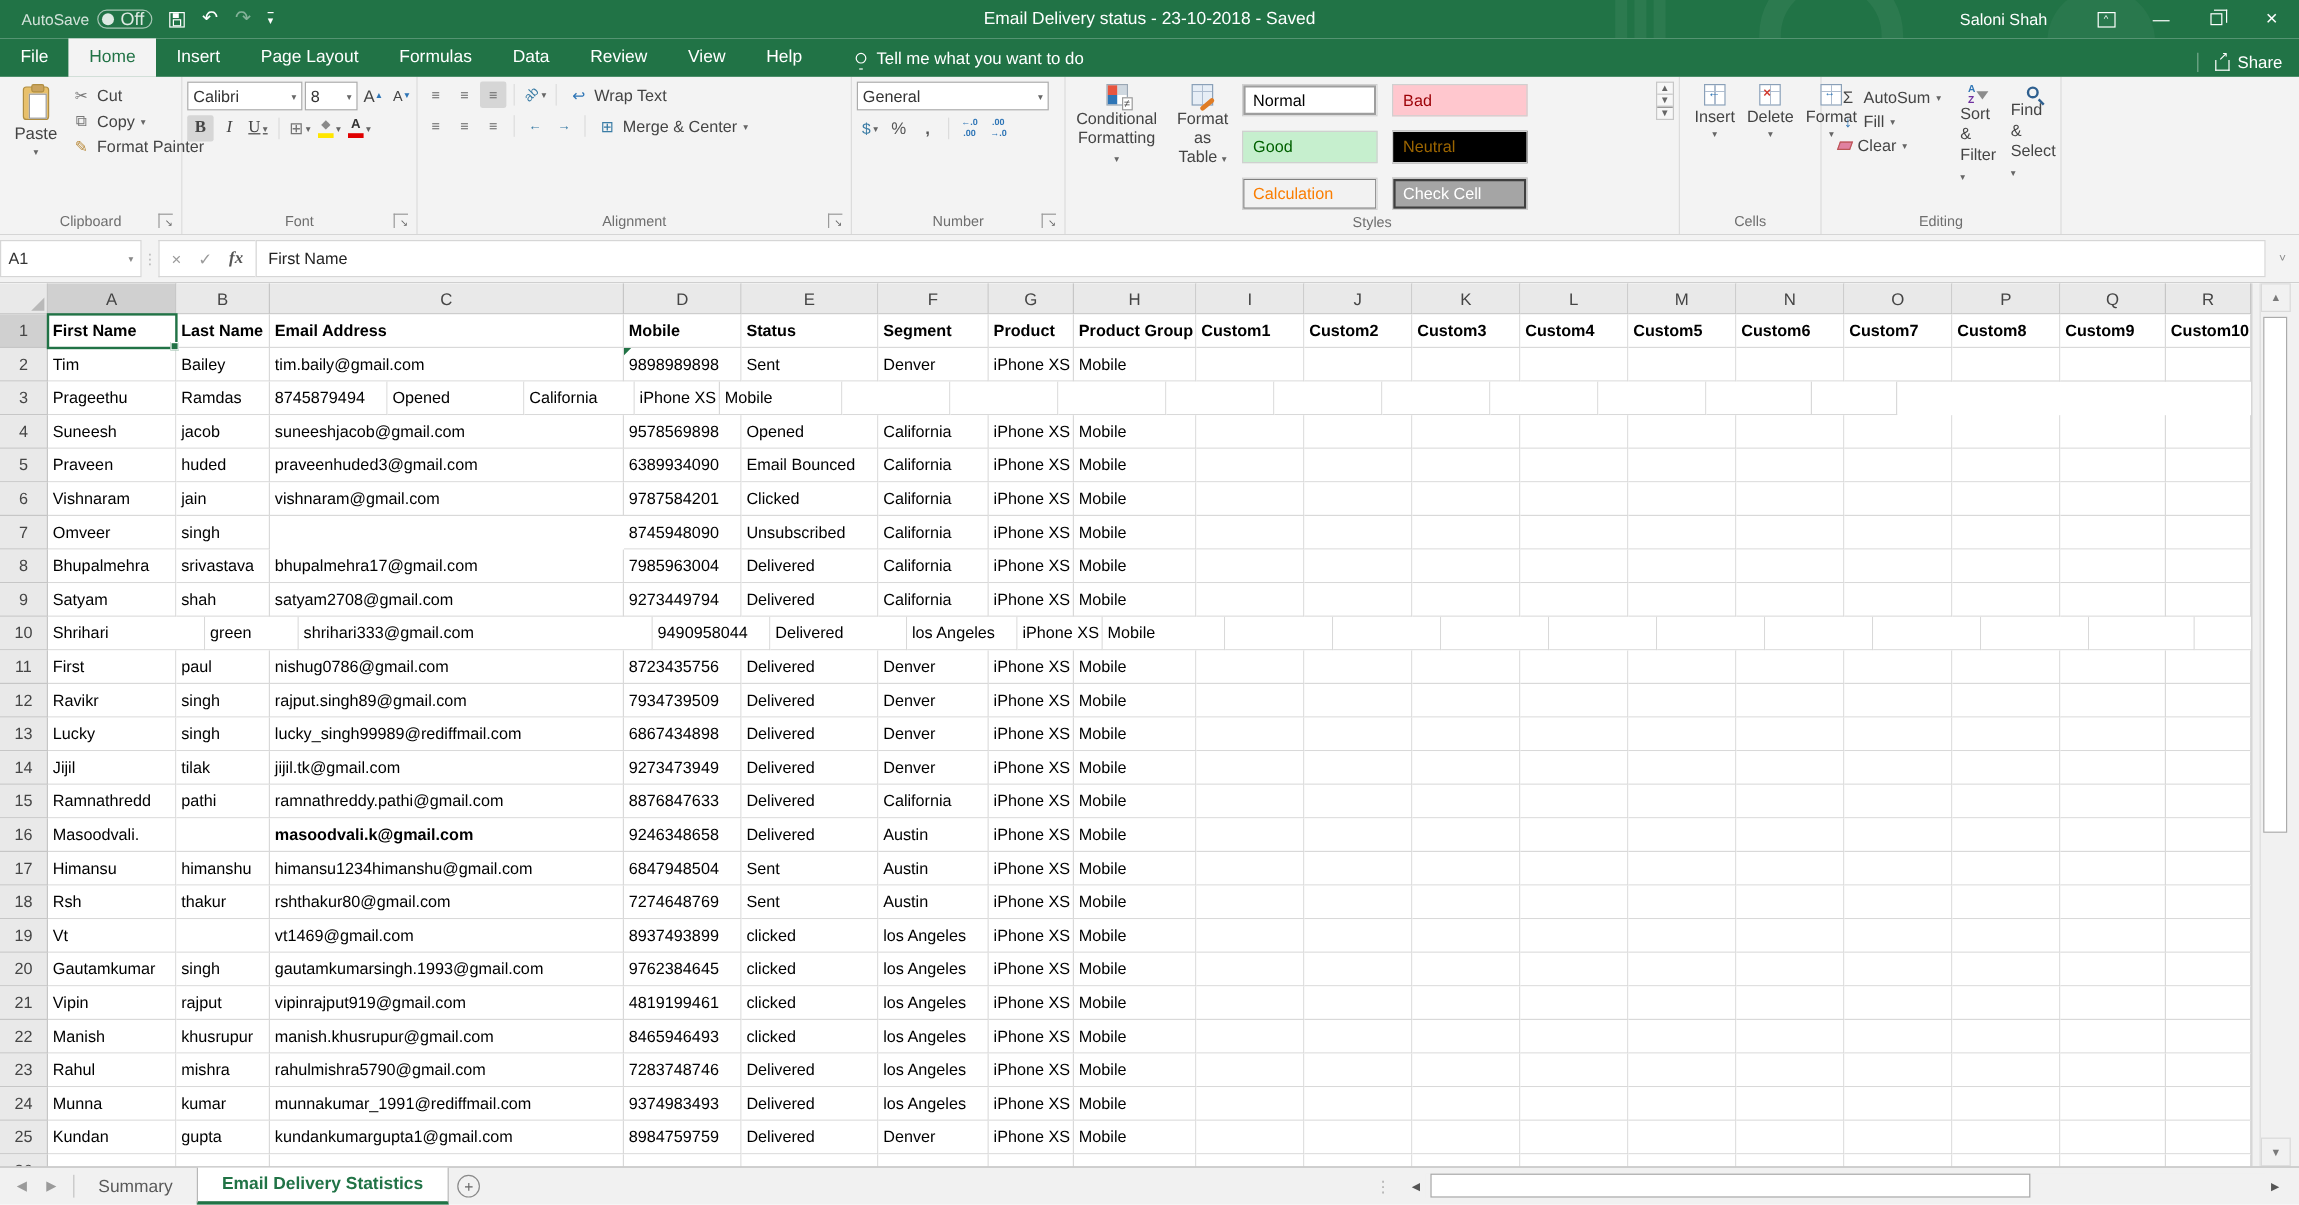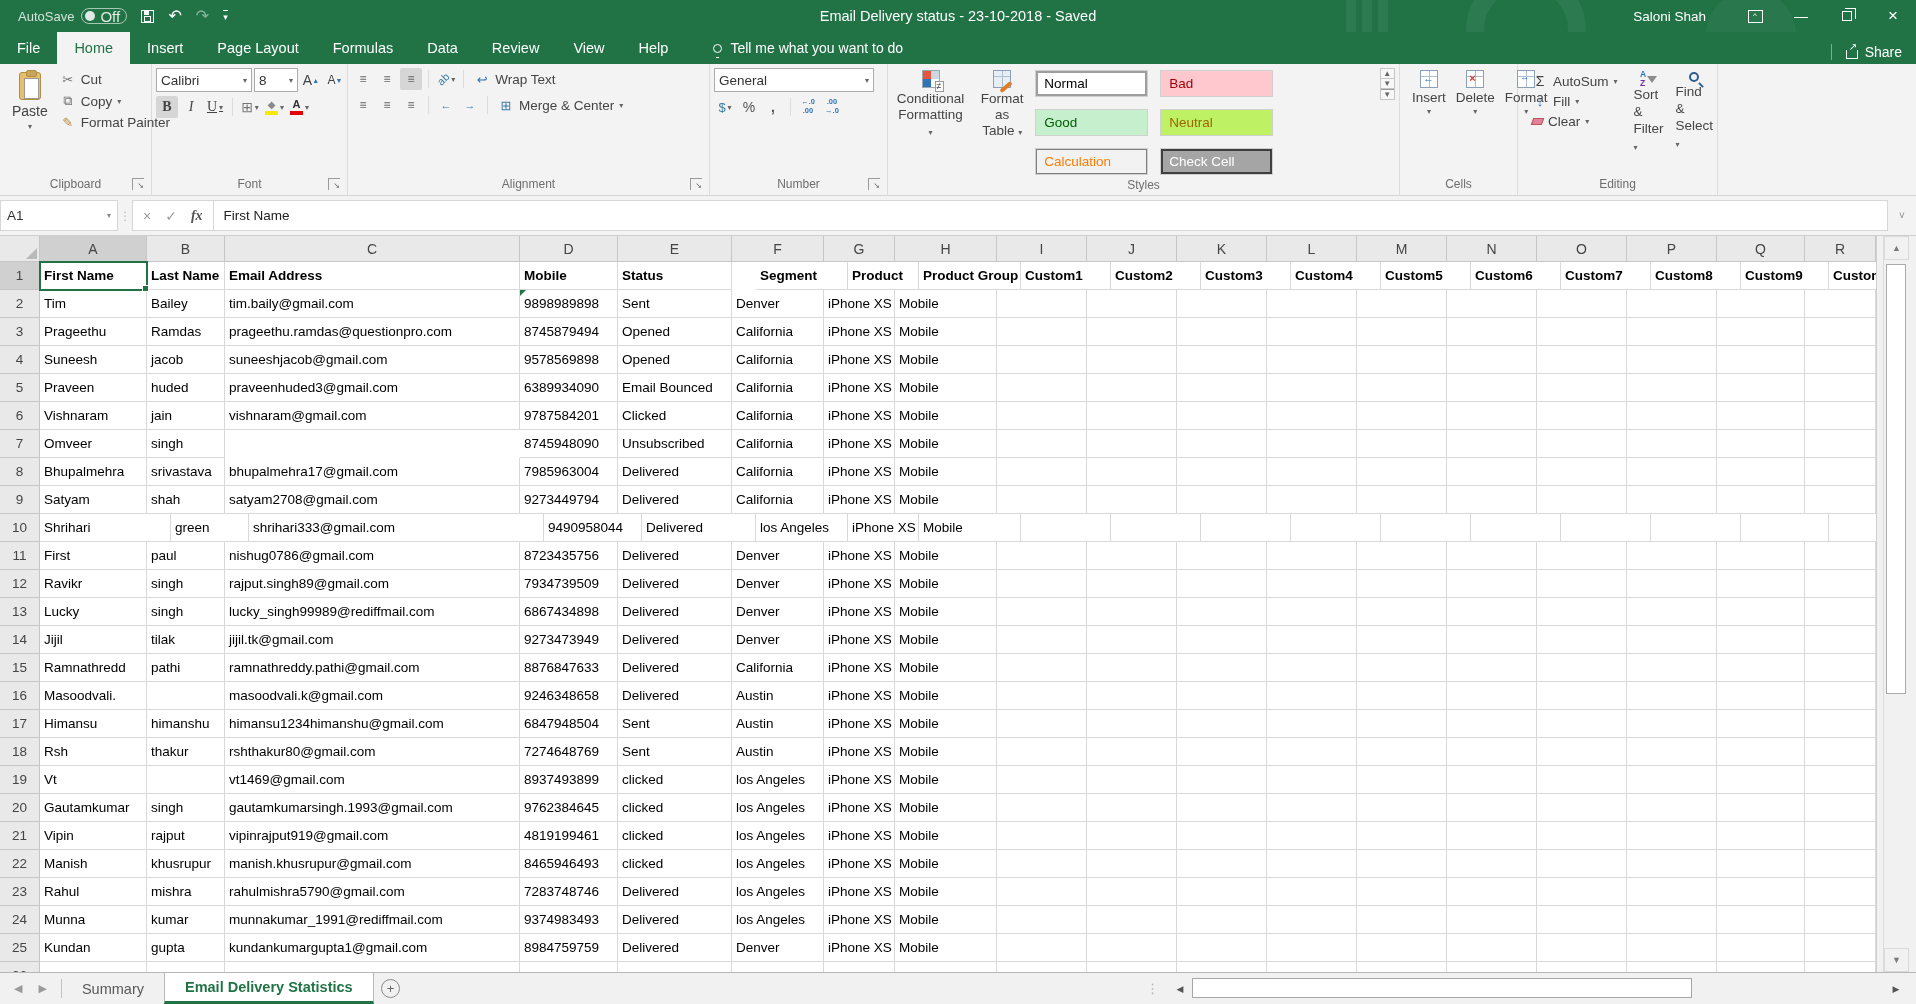--- a/index.html
+++ b/index.html
@@ -358,21 +358,21 @@
         <span style="line-height:1.2;text-align:center;font-size:13.5px"><span>Conditional</span><br><span>Formatting</span> <span style="font-size:8px;color:#666">▾</span></span>
       </div>
       <div class="bigbtn" style="padding:2px 4px">
         <span class="gridic fat"></span>
         <span style="line-height:1.2;text-align:center;font-size:13.5px"><span>Format as</span><br><span>Table</span> <span style="font-size:8px;color:#666">▾</span></span>
       </div>
       <div class="gal">
           <div class="chip" style="background: rgb(255, 255, 255); color: rgb(0, 0, 0); box-shadow: rgb(158, 158, 158) 0px 0px 0px 2px inset;">Normal</div>
           <div class="chip" style="background: rgb(255, 199, 206); color: rgb(156, 0, 6);">Bad</div>
           <div class="chip" style="background: rgb(198, 239, 206); color: rgb(0, 97, 0);">Good</div>
-          <div class="chip" style="background: #bef264; color: rgb(156, 101, 0);">Neutral</div>
+          <div class="chip" style="background: #000000; color: rgb(156, 101, 0);">Neutral</div>
           <div class="chip" style="background: rgb(242, 242, 242); color: rgb(250, 125, 0); box-shadow: rgb(127, 127, 127) 0px 0px 0px 1px inset;">Calculation</div>
           <div class="chip" style="background: rgb(165, 165, 165); color: rgb(255, 255, 255); box-shadow: rgb(63, 63, 63) 0px 0px 0px 2px inset;">Check Cell</div>
         </div>
       <div class="galscroll">
         <span>▲</span>
         <span>▼</span>
         <span style="border-top:1px solid #999">▼</span>
       </div>
     </div>
     <div class="grp-foot">
@@ -492,21 +492,21 @@
         <div class="ch" style="width: 71px;">R</div>
       </div>
     <div>
         <div class="grow hdr-row">
           <div class="rh sel">1</div>
           <div class="cell selcell" style="width: 107px;">First Name</div>
           <div class="cell" style="width: 78px;">Last Name</div>
           <div class="cell" style="width: 295px;">Email Address</div>
           <div class="cell" style="width: 98px;">Mobile</div>
           <div class="cell" style="width: 114px;">Status</div>
-          <div class="cell" style="width: 92px; margin-left: 24px;">Segment</div>
+          <div class="cell" style="width: 92px;">Segment</div>
           <div class="cell" style="width: 71px;">Product</div>
           <div class="cell" style="width: 102px;">Product Group</div>
           <div class="cell" style="width: 90px;">Custom1</div>
           <div class="cell" style="width: 90px;">Custom2</div>
           <div class="cell" style="width: 90px;">Custom3</div>
           <div class="cell" style="width: 90px;">Custom4</div>
           <div class="cell" style="width: 90px;">Custom5</div>
           <div class="cell" style="width: 90px;">Custom6</div>
           <div class="cell" style="width: 90px;">Custom7</div>
           <div class="cell" style="width: 90px;">Custom8</div>
@@ -531,21 +531,20 @@
           <div class="cell" style="width: 90px;"></div>
           <div class="cell" style="width: 90px;"></div>
           <div class="cell" style="width: 90px;"></div>
           <div class="cell" style="width: 88px;"></div>
           <div class="cell" style="width: 71px;"></div>
         </div>
         <div class="grow">
           <div class="rh">3</div>
           <div class="cell" style="width: 107px;">Prageethu</div>
           <div class="cell" style="width: 78px;">Ramdas</div>
-          <div class="cell" style="width: 295px;">prageethu.ramdas@questionpro.com</div>
           <div class="cell" style="width: 98px;">8745879494</div>
           <div class="cell" style="width: 114px;">Opened</div>
           <div class="cell" style="width: 92px;">California</div>
           <div class="cell" style="width: 71px;">iPhone XS</div>
           <div class="cell" style="width: 102px;">Mobile</div>
           <div class="cell" style="width: 90px;"></div>
           <div class="cell" style="width: 90px;"></div>
           <div class="cell" style="width: 90px;"></div>
           <div class="cell" style="width: 90px;"></div>
           <div class="cell" style="width: 90px;"></div>
@@ -804,21 +803,21 @@
           <div class="cell" style="width: 90px;"></div>
           <div class="cell" style="width: 90px;"></div>
           <div class="cell" style="width: 90px;"></div>
           <div class="cell" style="width: 88px;"></div>
           <div class="cell" style="width: 71px;"></div>
         </div>
         <div class="grow">
           <div class="rh">16</div>
           <div class="cell" style="width: 107px;">Masoodvali.</div>
           <div class="cell" style="width: 78px;"></div>
-          <div class="cell" style="width: 295px;">masoodvali.k@gmail.com</div>
+          <div class="cell" style="width: 295px; font-weight: bold;">masoodvali.k@gmail.com</div>
           <div class="cell" style="width: 98px;">9246348658</div>
           <div class="cell" style="width: 114px;">Delivered</div>
           <div class="cell" style="width: 92px;">Austin</div>
           <div class="cell" style="width: 71px;">iPhone XS</div>
           <div class="cell" style="width: 102px;">Mobile</div>
           <div class="cell" style="width: 90px;"></div>
           <div class="cell" style="width: 90px;"></div>
           <div class="cell" style="width: 90px;"></div>
           <div class="cell" style="width: 90px;"></div>
           <div class="cell" style="width: 90px;"></div>

